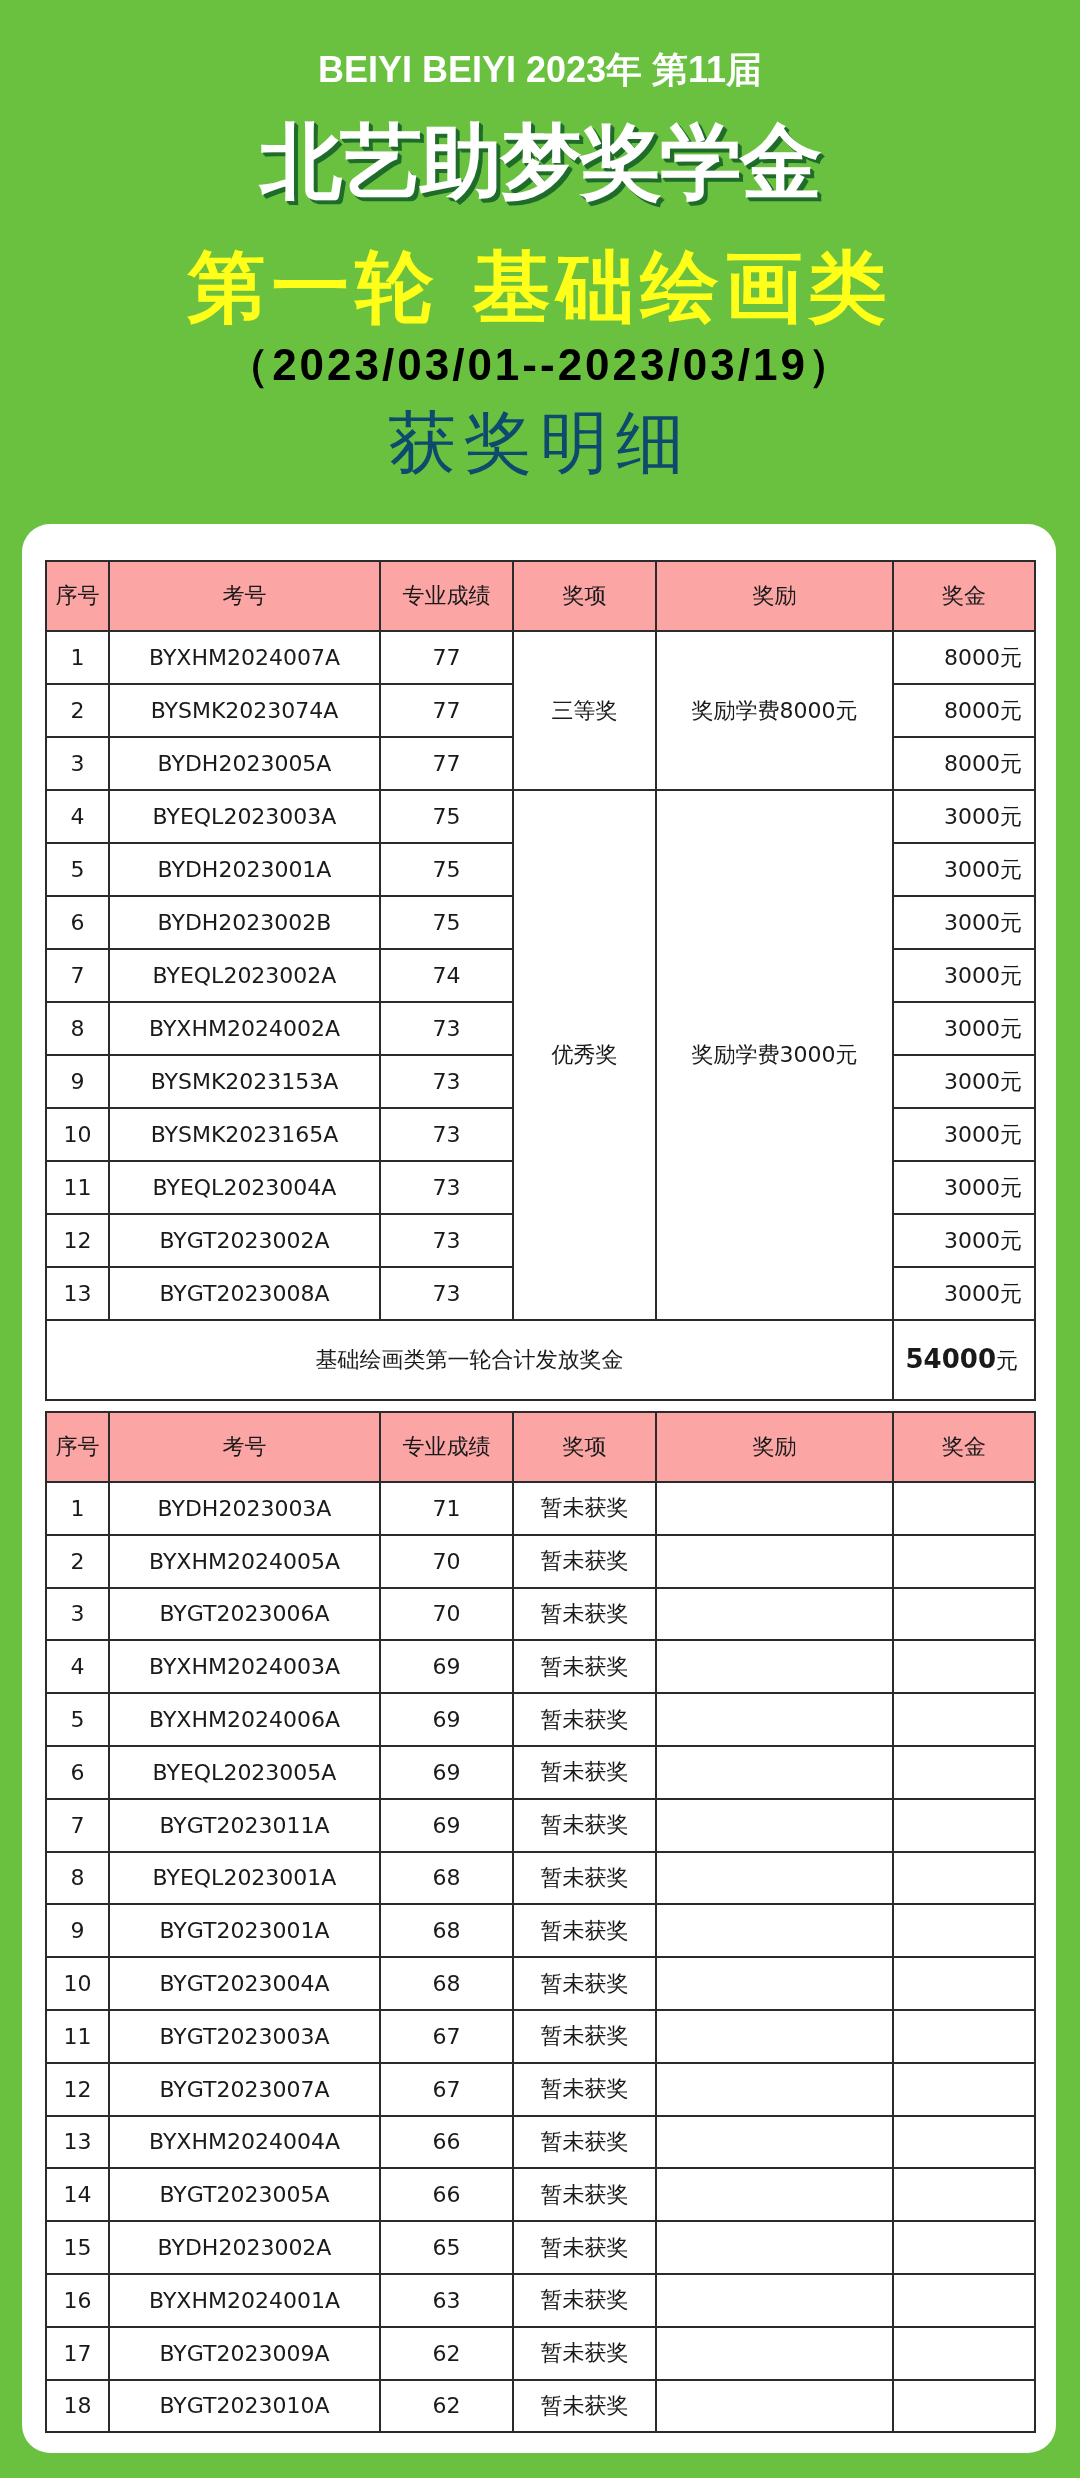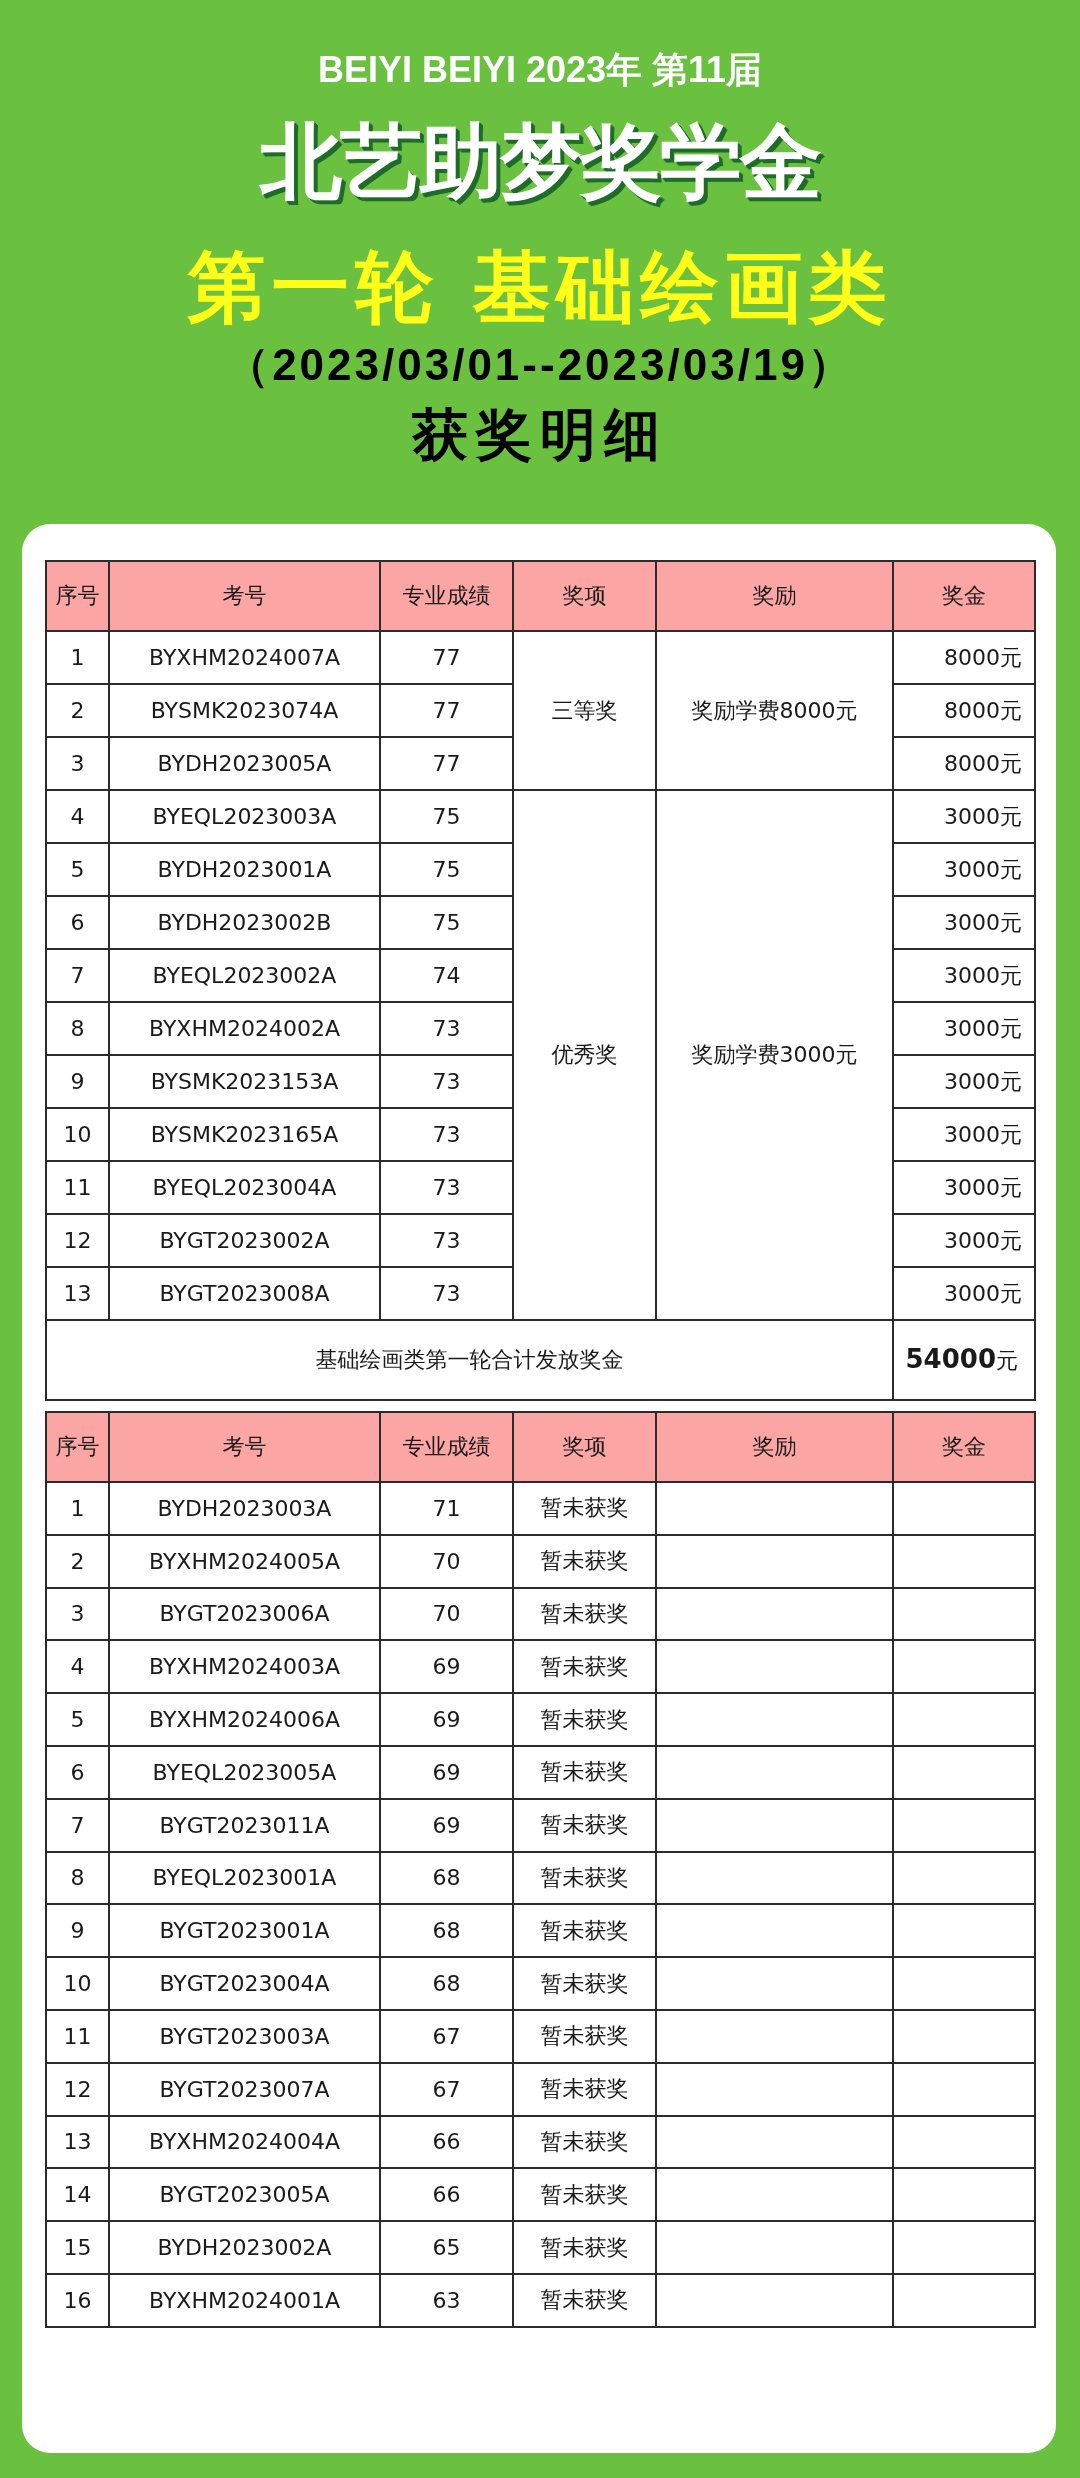--- a/index.html
+++ b/index.html
@@ -21,21 +21,21 @@
     position: absolute; left: 0; right: 0; top: 236px;
     color: #FFFF1A; font-weight: bold; font-size: 78px; letter-spacing: 6px; text-align: center;
   }
   .date-range {
     position: absolute; left: 0; right: 0; top: 336px;
     color: #000000; font-weight: bold; font-size: 44px;
     font-family: "Liberation Sans", sans-serif; letter-spacing: 3px;
   }
   .detail-title {
     position: absolute; left: 0; right: 0; top: 398px;
-    color: #000000; font-weight: bold; font-size: 56px; letter-spacing: 8px;
+    color: #0c4a6e; font-weight: normal; font-size: 68px; letter-spacing: 8px;
   }
 
   .card {
     position: absolute; left: 22px; top: 524px; width: 1034px; height: 1929px;
     background: #ffffff; border-radius: 28px;
   }
 
   table.grid {
     position: absolute; border-collapse: collapse; table-layout: fixed;
     font-family: "DejaVu Sans", sans-serif; color: #1a1a1a;
@@ -321,14 +321,30 @@
         <td></td>
       </tr>
       <tr>
         <td>16</td>
         <td>BYXHM2024001A</td>
         <td>63</td>
         <td>暂未获奖</td>
         <td></td>
         <td></td>
       </tr>
+      <tr>
+        <td>17</td>
+        <td>BYGT2023009A</td>
+        <td>62</td>
+        <td>暂未获奖</td>
+        <td></td>
+        <td></td>
+      </tr>
+      <tr>
+        <td>18</td>
+        <td>BYGT2023010A</td>
+        <td>62</td>
+        <td>暂未获奖</td>
+        <td></td>
+        <td></td>
+      </tr>
     </tbody>
 </table>
 
 </body></html>

